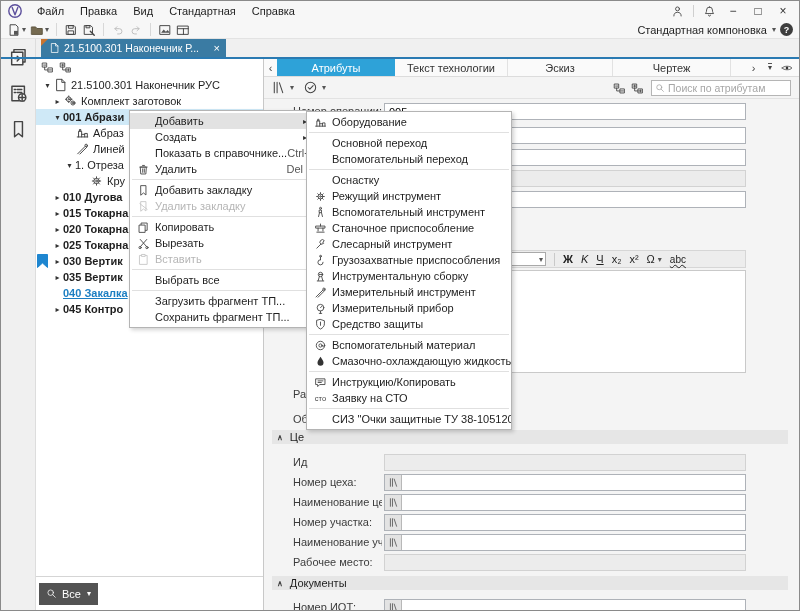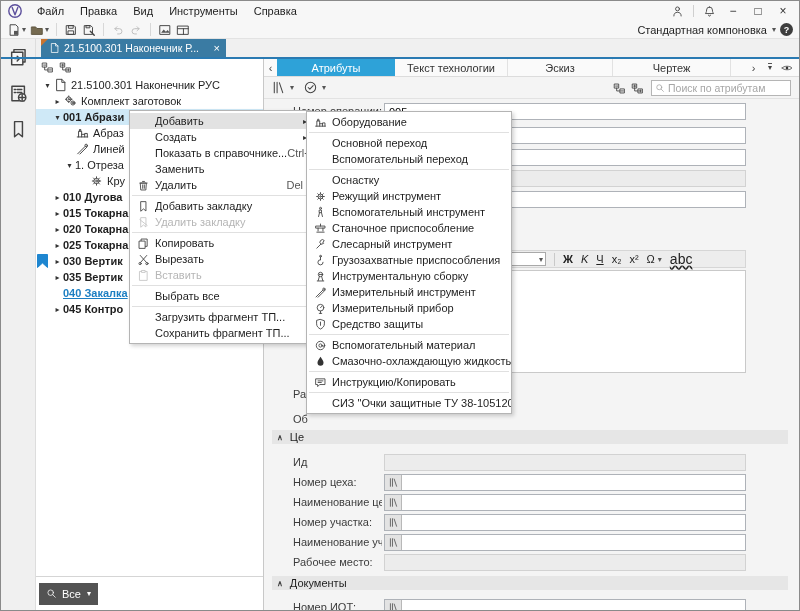--- a/index.html
+++ b/index.html
@@ -93,21 +93,21 @@
   .refbtn { position:absolute; left:0; top:0; width:17px; height:15px; background:#e3e3e3; border-right:1px solid #b8b8b8;
             display:flex; align-items:center; justify-content:center; }
   .refbtn svg { width:11px; height:11px; }
   .fmtbar { position:absolute; left:120px; top:151px; width:362px; height:18px; background:#ededed; border:1px solid #d6d6d6;
             display:flex; align-items:center; padding:0 3px; gap:8px; }
   .fselect { width:158px; height:14px; background:#fff; border:1px solid #a9a9a9; position:relative; }
   .fselect .dd { position:absolute; right:2px; top:2px; }
   .fmtsep { width:1px; height:13px; background:#c9c9c9; }
   .fmtbtn { color:#222; }
   .fmtbtn.b { font-weight:bold; } .fmtbtn.i { font-style:italic; } .fmtbtn.u { text-decoration:underline; }
-  .fmtbtn.spell { text-decoration:underline wavy; font-size:14px; }
+  .fmtbtn.spell { text-decoration:underline wavy; font-size:10px; }
   .fmtbar .dd2 { font-size:8px; color:#555; margin-left:-5px; }
   .ftext { position:absolute; left:120px; top:171px; width:362px; height:103px; background:#fff; border:1px solid #c9c9c9; }
   .secbar { position:absolute; left:8px; width:516px; height:14px; background:#e6e6e6; display:flex; align-items:center; gap:7px; padding-left:5px; }
   .seccaret { font-size:8px; color:#444; font-weight:bold; }
 
   
   .menu { position:absolute; background:#fff; border:1px solid #b4b4b4; box-shadow:2px 2px 4px rgba(0,0,0,.18); padding:2px 0; }
   .ctx { left:128px; top:109px; width:182px; z-index:60; }
   .sub { left:305px; top:110px; width:206px; z-index:61; }
   .mi { height:16px; display:flex; align-items:center; padding:0 7px 0 4px; position:relative; white-space:nowrap; overflow:hidden; }
@@ -307,21 +307,21 @@
 
 <div class="app">
 
   <div class="titlebar">
     <svg class="ic vlogo">
         <use href="#s-vlogo"></use>
       </svg>
     <span class="menu-item">Файл</span>
     <span class="menu-item">Правка</span>
     <span class="menu-item">Вид</span>
-    <span class="menu-item">Инструменты</span>
+    <span class="menu-item">Стандартная</span>
     <span class="menu-item">Справка</span>
     <span class="tb-right">
       <svg class="ic" width="13" height="13">
           <use href="#s-person"></use>
         </svg>
       <span class="vsep"></span>
       <svg class="ic" width="13" height="13">
           <use href="#s-bell"></use>
         </svg>
       <span class="winbtn">−</span>
@@ -667,24 +667,20 @@
         <span class="mico"></span>
         <span class="ml">Создать</span>
         <span class="marr">▸</span>
       </div>
     <div class="mi">
         <span class="mico"></span>
         <span class="ml">Показать в справочнике...</span>
         <span class="msc">Ctrl+Q</span>
       </div>
     <div class="mi">
-        <span class="mico"></span>
-        <span class="ml">Заменить</span>
-      </div>
-    <div class="mi">
         <span class="mico">
           <svg class="ic">
             <use href="#s-trash"></use>
           </svg>
         </span>
         <span class="ml">Удалить</span>
         <span class="msc">Del</span>
       </div>
     <div class="msep"></div>
     <div class="mi">
@@ -858,20 +854,26 @@
       </div>
     <div class="msep"></div>
     <div class="mi">
         <span class="mico">
           <svg class="ic">
             <use href="#s-comment"></use>
           </svg>
         </span>
         <span class="ml">Инструкцию/Копировать</span>
       </div>
+    <div class="mi">
+        <span class="mico">
+          <span class="sto-t">сто</span>
+        </span>
+        <span class="ml">Заявку на СТО</span>
+      </div>
     <div class="msep"></div>
     <div class="mi">
         <span class="mico"></span>
         <span class="ml">СИЗ "Очки защитные ТУ 38-1051204-78"</span>
       </div>
   </div>
 
 </div>
 
 </body></html>

